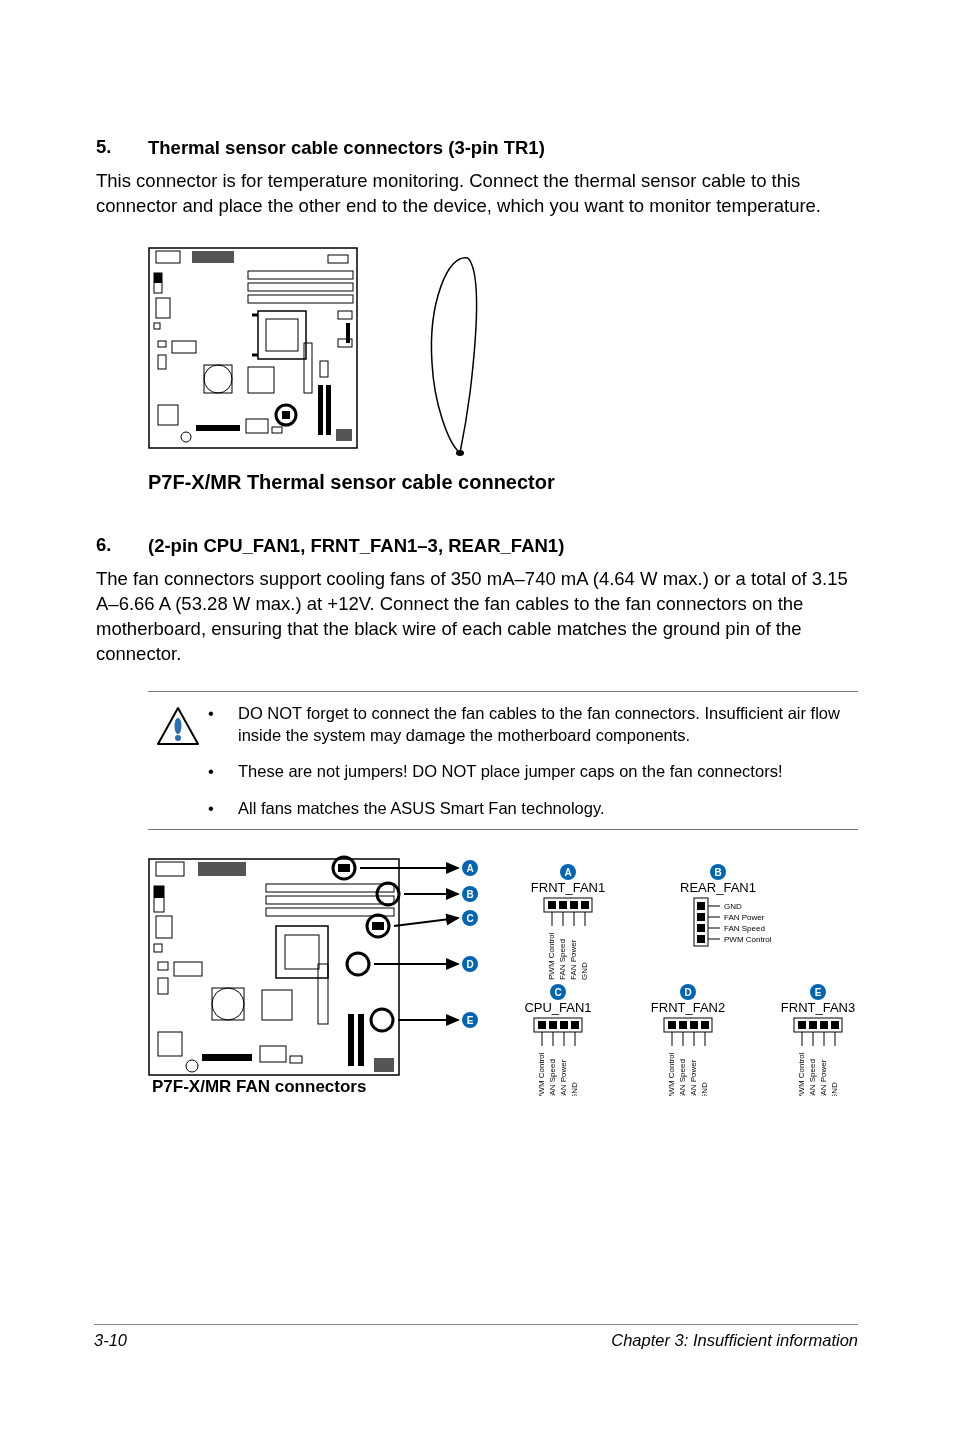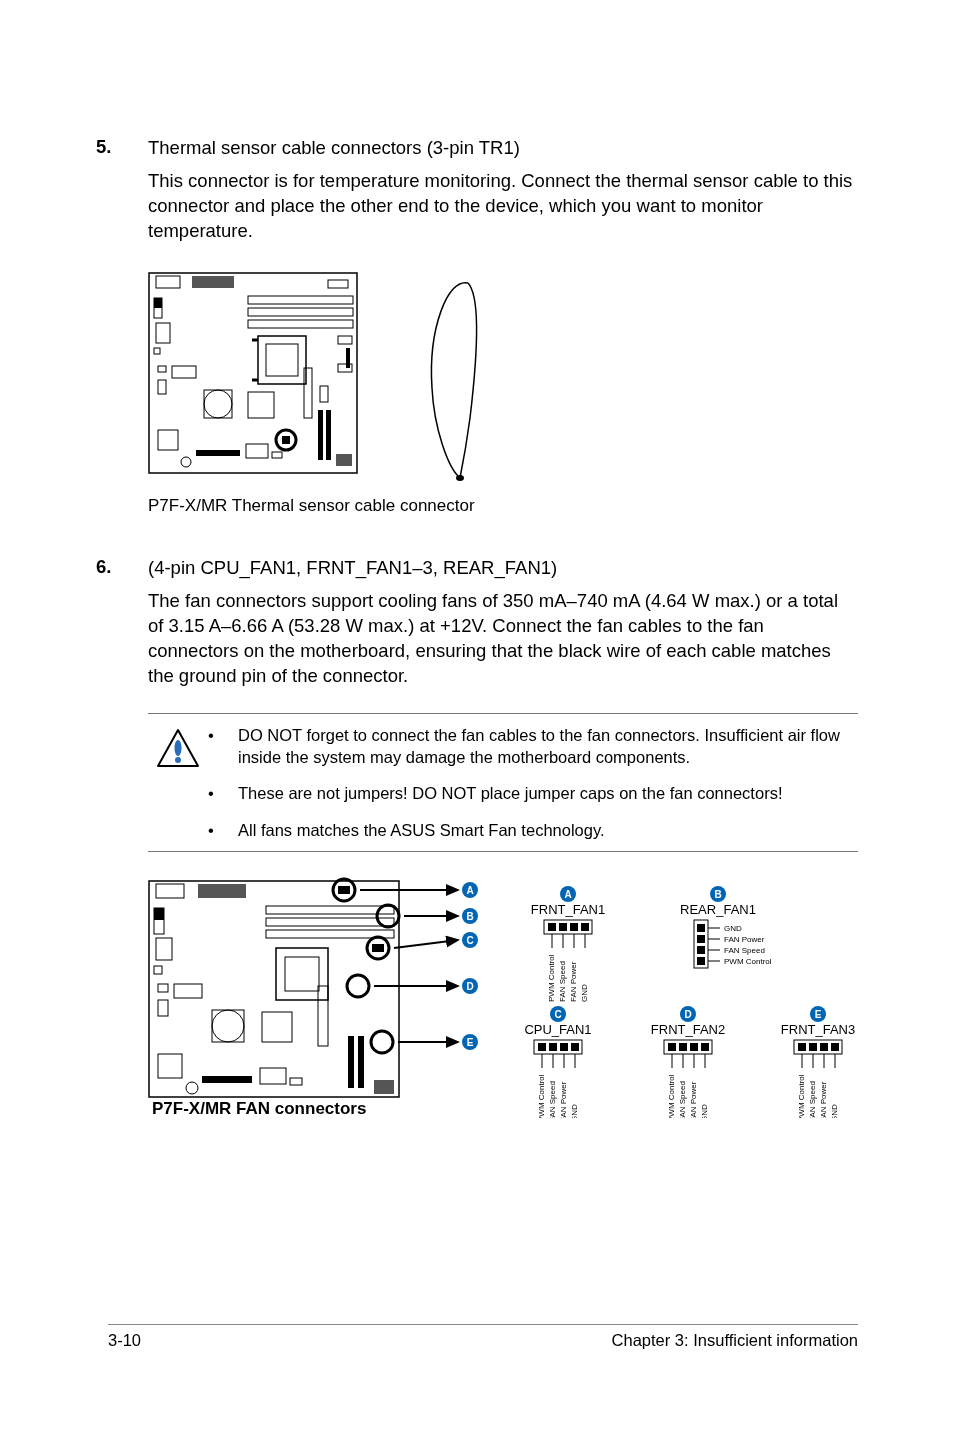--- a/index.html
+++ b/index.html
@@ -1,32 +1,32 @@
 <!DOCTYPE html>
 <html><head>
 <meta charset="utf-8">
 <style>
   * { box-sizing: border-box; margin: 0; padding: 0; }
   html, body { width: 954px; min-height: 1438px; background: #ffffff; font-family: Arial, Helvetica, sans-serif; color: #000; }
   .page { padding: 136px 96px 48px 96px; position: relative; min-height: 1390px; }
   .section-block { display: flex; margin-bottom: 6px; }
   .section-block .num { flex: 0 0 52px; font-weight: bold; font-size: 18.5px; }
   .section-block .titles { flex: 1; }
-  .section-block .titles .t1 { font-weight: normal; font-size: 18.5px; line-height: 1.35; }
-  .body-text { font-size: 18.5px; line-height: 1.35; margin-left: 52px; margin-top: 8px; margin-bottom: 24px; }
+  .section-block .titles .t1 { font-weight: bold; font-size: 18.5px; line-height: 1.35; }
+  .body-text { font-size: 18.5px; line-height: 1.35; margin-top: 8px; margin-bottom: 24px; }
   .figure { margin-left: 52px; margin-bottom: 40px; }
-  .figure-caption { font-weight: normal; font-size: 17px; margin-top: 4px; }
+  .figure-caption { font-weight: bold; font-size: 20px; margin-top: 4px; }
   .warn-row { display: flex; align-items: flex-start; margin-left: 52px; border-top: 1px solid #777; border-bottom: 1px solid #777; padding: 10px 0 10px 0; margin-bottom: 16px; }
   .warn-icon { flex: 0 0 60px; display: flex; align-items: flex-start; justify-content: center; padding-top: 4px; }
   .warn-list { flex: 1; font-size: 16.5px; line-height: 1.35; }
   .warn-list .item { display: flex; margin-bottom: 14px; }
   .warn-list .item:last-child { margin-bottom: 0; }
   .warn-list .bullet { flex: 0 0 30px; text-align: left; }
   .warn-list .txt { flex: 1; }
-  .footer-wrap { position:absolute; left:108px; right:96px; bottom:40px; }
+  .footer-wrap { position:absolute; left:94px; right:96px; bottom:40px;font-style:italic; }
   .footer-line { border-top:1px solid #888; padding-top:6px; display:flex; justify-content:space-between; font-size:16.5px; }
 </style>
 </head>
 <body>
 
 <div class="page">
 
   <div class="section-block">
     <div class="num">5.</div>
     <div class="titles">
@@ -92,21 +92,21 @@
       <path d="M 320 15 C 300 10, 280 60, 284 120 C 286 160, 300 200, 312 210" fill="none" stroke="#000" stroke-width="1.5"></path>
       <path d="M 320 15 C 334 30, 328 100, 322 150 C 318 180, 314 200, 312 210" fill="none" stroke="#000" stroke-width="1.5"></path>
       <ellipse cx="312" cy="210" rx="4" ry="3" fill="#000"></ellipse>
     </svg>
     <div class="figure-caption">P7F-X/MR Thermal sensor cable connector</div>
   </div>
 
   <div class="section-block">
     <div class="num">6.</div>
     <div class="titles">
-      <div class="t1">(4-pin CPU_FAN1, FRNT_FAN1–3, REAR_FAN1)</div>
+      <div class="t1">(2-pin CPU_FAN1, FRNT_FAN1–3, REAR_FAN1)</div>
     </div>
   </div>
   <div class="body-text">The fan connectors support cooling fans of 350 mA–740 mA (4.64 W max.) or a total of 3.15 A–6.66 A (53.28 W max.) at +12V. Connect the fan cables to the fan connectors on the motherboard, ensuring that the black wire of each cable matches the ground pin of the connector.</div>
 
   <div class="warn-row">
     <div class="warn-icon">
       <svg width="44" height="40" viewBox="0 0 44 40">
         <polygon points="22,2 42,38 2,38" fill="none" stroke="#000" stroke-width="2" stroke-linejoin="round"></polygon>
         <ellipse cx="22" cy="20" rx="3.5" ry="8" fill="#2a6db8"></ellipse>
         <circle cx="22" cy="32" r="3" fill="#2a6db8"></circle>

